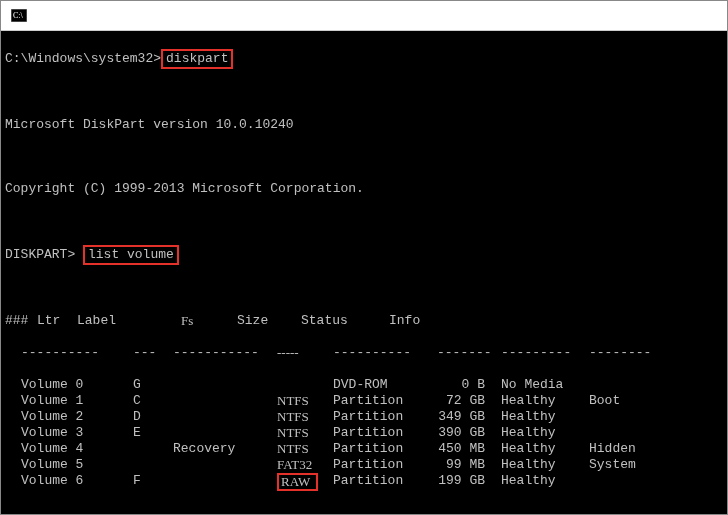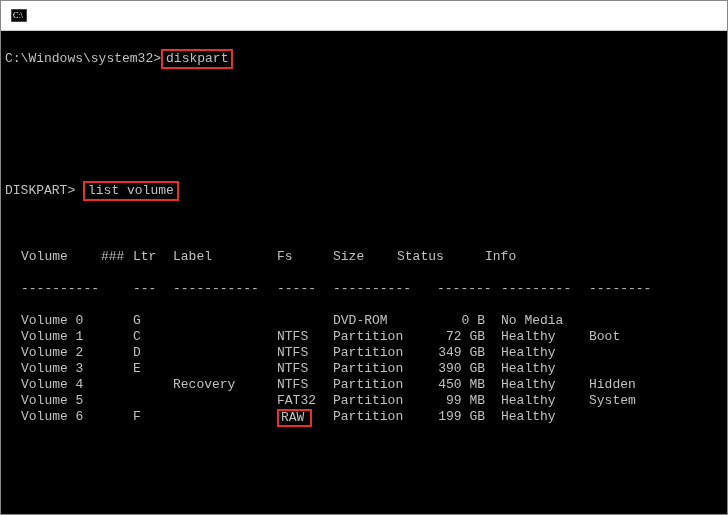--- a/index.html
+++ b/index.html
@@ -71,21 +71,21 @@
     border: 2px solid #e4322b;
     padding: 1px 3px;
     display: inline-block;
     line-height: 14px;
   }
   .row { display: flex; }
   .c-vol { width: 96px; padding-left:16px;}
   .c-num { width: 32px; }
   .c-ltr { width: 40px; }
   .c-lbl { width: 104px; font-family: Liberation Mono, monospace; }
-  .c-fs  { width: 56px; }
+  .c-fs  { width: 56px; font-family: Liberation Serif, serif; }
   .c-typ { width: 104px; }
   .c-sz  { width: 64px; text-align:right; padding-right:16px;}
   .c-st  { width: 88px; font-family: Liberation Mono, monospace; }
   .c-inf { width: 80px; }
   .dashrow .c-vol{padding-left:16px;}
 </style>
 </head>
 <body>
 
 <div class="window">
@@ -94,26 +94,28 @@
       <svg width="16" height="13" viewBox="0 0 16 13">
         <rect x="0" y="0" width="16" height="13" fill="#000" stroke="#888" stroke-width="1"></rect>
         <text x="2" y="9" font-size="8" fill="#fff" font-family="Consolas">C:\</text>
       </svg>
     </span>
   </div>
 
   <div class="console">
 <span class="line"><span>C:\Windows\system32&gt;</span><span class="hl">diskpart</span></span>
 <span class="line"> </span>
+<span class="line">Microsoft DiskPart version 10.0.10240</span>
 <span class="line"> </span>
+<span class="line">Copyright (C) 1999-2013 Microsoft Corporation.</span>
 <span class="line"> </span>
 <span class="line"><span>DISKPART&gt; </span><span class="hl">list volume</span></span>
 <span class="line"> </span>
 <div class="row">
-  <span class="c-vol">Volume</span><span class="c-num">###</span><span class="c-ltr">Ltr</span><span class="c-lbl">Label</span><span class="c-fs">Fs</span><span class="c-sz" style="text-align:left">Size</span><span class="c-st">Status</span><span class="c-inf">Info</span>
+  <span class="c-num">###</span><span class="c-ltr">Ltr</span><span class="c-lbl">Label</span><span class="c-fs">Fs</span><span class="c-sz" style="text-align:left">Size</span><span class="c-st">Status</span><span class="c-inf">Info</span>
 </div>
 <div class="row dashrow">
   <span class="c-vol" style="width:128px">----------</span><span class="c-ltr">---</span><span class="c-lbl">-----------</span><span class="c-fs">-----</span><span class="c-typ">----------</span><span class="c-sz" style="text-align:left">-------</span><span class="c-st">---------</span><span class="c-inf">--------</span>
 </div>
 <div id="table-body"><div class="row"><span class="c-vol" style="width:128px">Volume 0</span><span class="c-ltr">G</span><span class="c-lbl"></span><span class="c-fs"></span><span class="c-typ">DVD-ROM</span><span class="c-sz">0 B</span><span class="c-st">No Media</span><span class="c-inf"></span></div><div class="row"><span class="c-vol" style="width:128px">Volume 1</span><span class="c-ltr">C</span><span class="c-lbl"></span><span class="c-fs">NTFS</span><span class="c-typ">Partition</span><span class="c-sz">72 GB</span><span class="c-st">Healthy</span><span class="c-inf">Boot</span></div><div class="row"><span class="c-vol" style="width:128px">Volume 2</span><span class="c-ltr">D</span><span class="c-lbl"></span><span class="c-fs">NTFS</span><span class="c-typ">Partition</span><span class="c-sz">349 GB</span><span class="c-st">Healthy</span><span class="c-inf"></span></div><div class="row"><span class="c-vol" style="width:128px">Volume 3</span><span class="c-ltr">E</span><span class="c-lbl"></span><span class="c-fs">NTFS</span><span class="c-typ">Partition</span><span class="c-sz">390 GB</span><span class="c-st">Healthy</span><span class="c-inf"></span></div><div class="row"><span class="c-vol" style="width:128px">Volume 4</span><span class="c-ltr"></span><span class="c-lbl">Recovery</span><span class="c-fs">NTFS</span><span class="c-typ">Partition</span><span class="c-sz">450 MB</span><span class="c-st">Healthy</span><span class="c-inf">Hidden</span></div><div class="row"><span class="c-vol" style="width:128px">Volume 5</span><span class="c-ltr"></span><span class="c-lbl"></span><span class="c-fs">FAT32</span><span class="c-typ">Partition</span><span class="c-sz">99 MB</span><span class="c-st">Healthy</span><span class="c-inf">System</span></div><div class="row"><span class="c-vol" style="width:128px">Volume 6</span><span class="c-ltr">F</span><span class="c-lbl"></span><span class="c-fs"><span class="hl" style="padding:0 6px 0 2px;">RAW</span></span><span class="c-typ">Partition</span><span class="c-sz">199 GB</span><span class="c-st">Healthy</span><span class="c-inf"></span></div></div>
 
 
 
 
 

